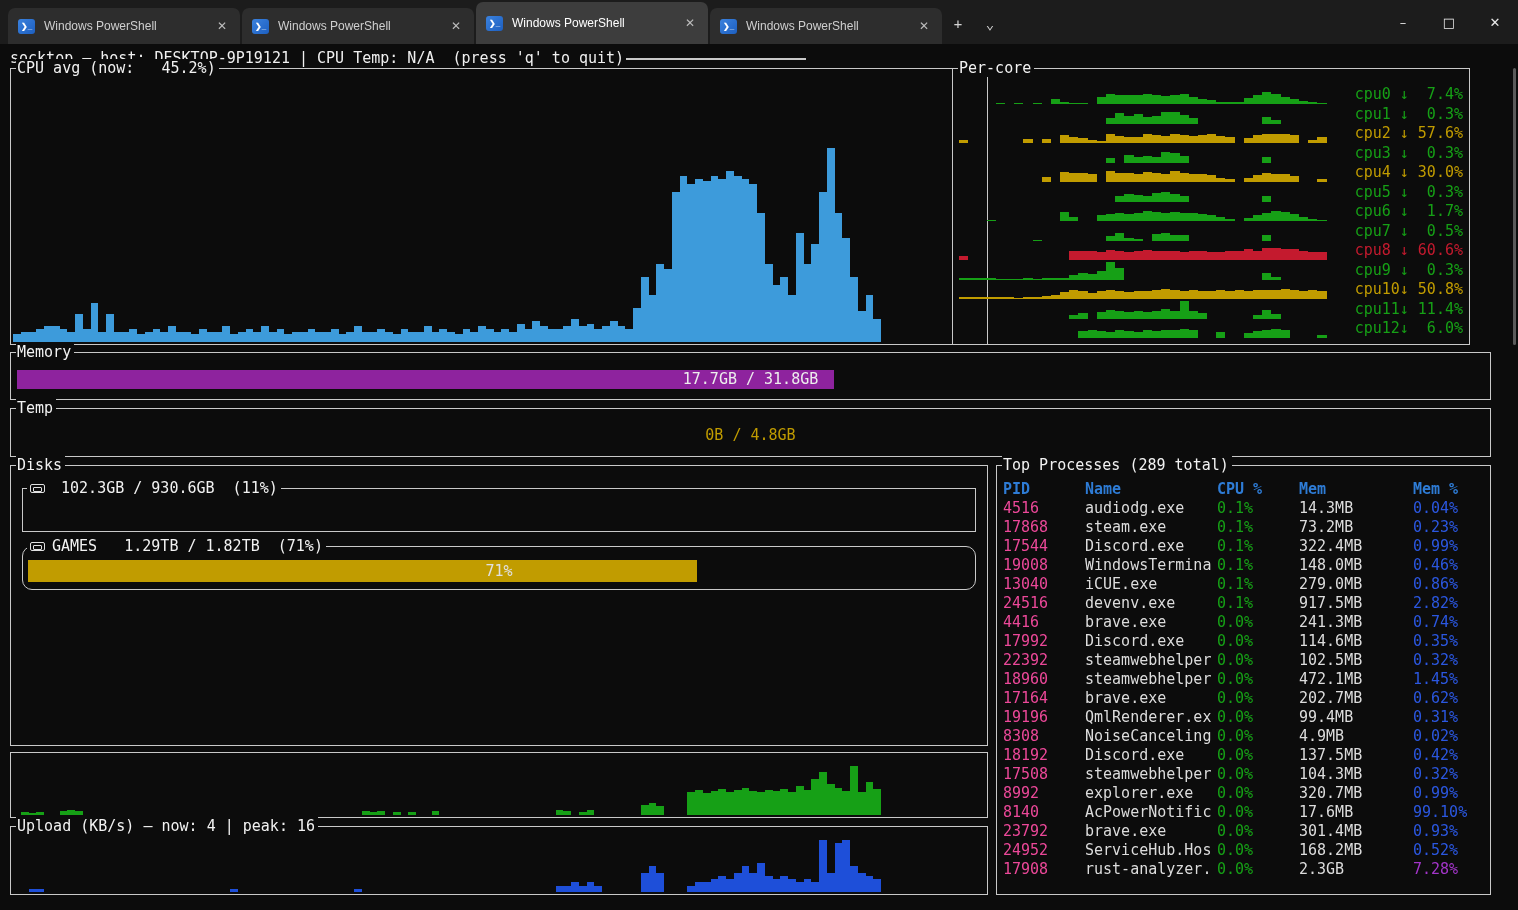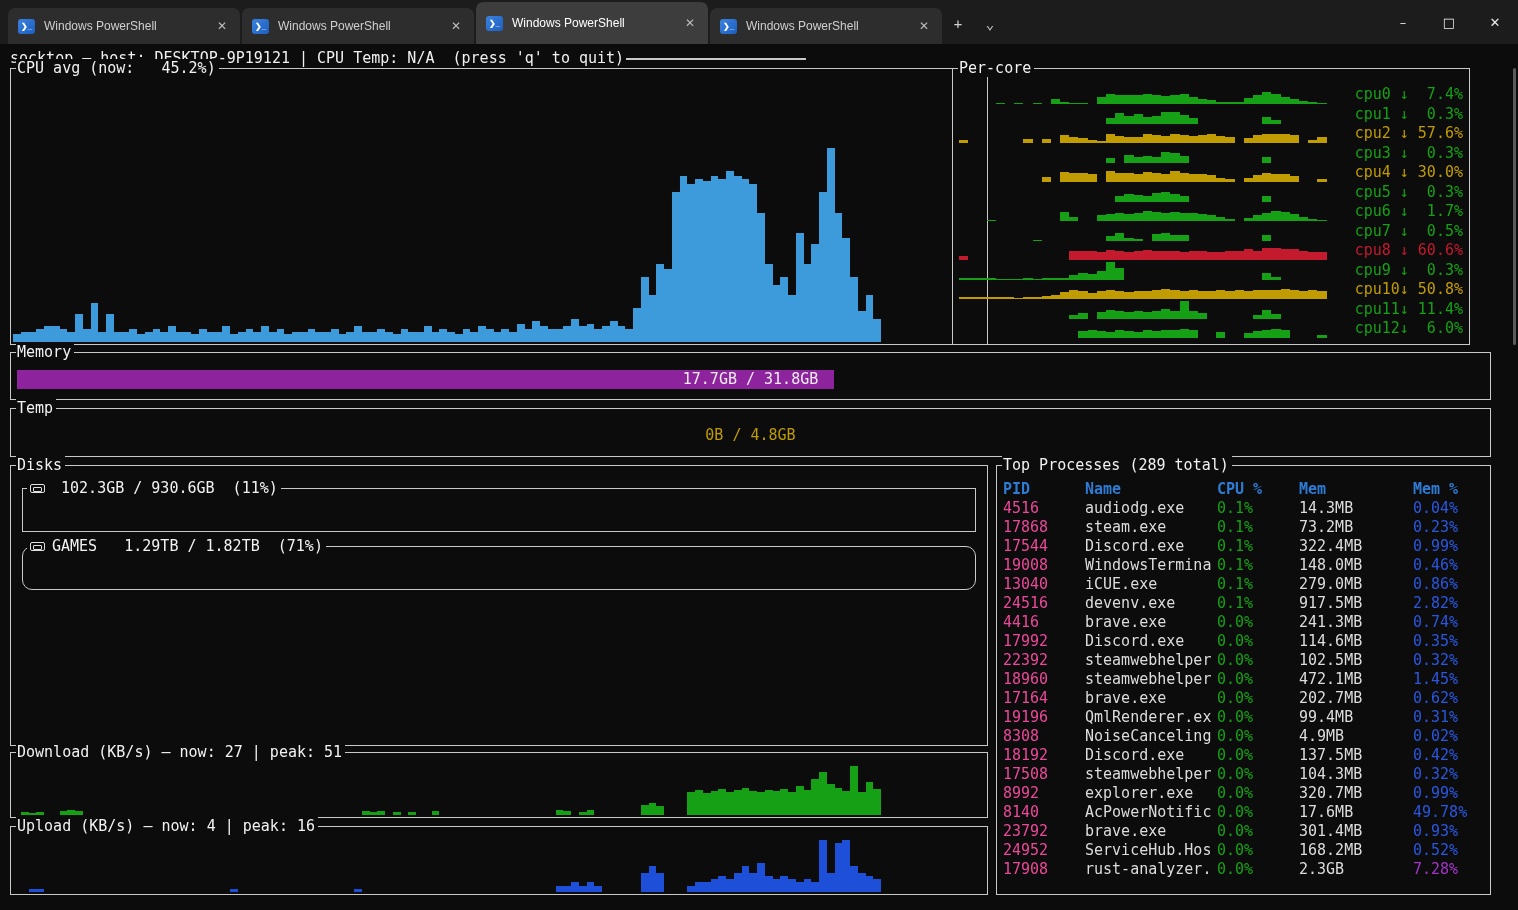--- a/index.html
+++ b/index.html
@@ -844,20 +844,24 @@
         <span class="drive-icon"></span>
         <span> 102.3GB / 930.6GB  (11%)</span>
       </span>
     </div>
 
     <div class="disk-box" style="top:80px;border-radius:10px;">
       <span class="disk-title">
         <span class="drive-icon"></span>
         <span>GAMES   1.29TB / 1.82TB  (71%)</span>
       </span>
+      <div class="disk-gauge">
+        <div class="fill" style="width: 71%; background: rgb(193, 156, 0);"></div>
+        <span class="glabel" style="color: rgb(224, 224, 224);">71%</span>
+      </div>
     </div>
   </div>
 
   <div class="panel" style="left:996px; top:421px; width:495px; height:430px;">
     <span class="panel-title">Top Processes (289 total)</span>
     <div class="proc-grid" id="proc-grid">
         <span class="col-head">PID</span>
         <span class="col-head">Name</span>
         <span class="col-head">CPU %</span>
         <span class="col-head">Mem</span>
@@ -939,41 +943,40 @@
         <span class="c-memp" style="color: rgb(43, 87, 224);">0.32%</span>
         <span class="c-pid">8992</span>
         <span class="c-name">explorer.exe</span>
         <span class="c-cpu">0.0%</span>
         <span class="c-mem">320.7MB</span>
         <span class="c-memp" style="color: rgb(43, 87, 224);">0.99%</span>
         <span class="c-pid">8140</span>
         <span class="c-name">AcPowerNotific</span>
         <span class="c-cpu">0.0%</span>
         <span class="c-mem">17.6MB</span>
-        <span class="c-memp" style="color: rgb(43, 87, 224);">49.78%</span>
+        <span class="c-memp" style="color: rgb(43, 87, 224);">99.10%</span>
         <span class="c-pid">23792</span>
         <span class="c-name">brave.exe</span>
         <span class="c-cpu">0.0%</span>
         <span class="c-mem">301.4MB</span>
         <span class="c-memp" style="color: rgb(43, 87, 224);">0.93%</span>
         <span class="c-pid">24952</span>
         <span class="c-name">ServiceHub.Hos</span>
         <span class="c-cpu">0.0%</span>
         <span class="c-mem">168.2MB</span>
         <span class="c-memp" style="color: rgb(43, 87, 224);">0.52%</span>
         <span class="c-pid">17908</span>
         <span class="c-name">rust-analyzer.</span>
         <span class="c-cpu">0.0%</span>
         <span class="c-mem">2.3GB</span>
         <span class="c-memp" style="color: rgb(163, 53, 201);">7.28%</span>
       </div>
   </div>
 
   <div class="panel" style="left:10px; top:708px; width:978px; height:66px;">
-    <span class="panel-title">Download (KB/s) — now: 27 | peak: 51</span>
     <div class="net-bars" id="dl-bars">
         <div class="bar" style="height: 0%; background: rgb(22, 160, 22);"></div>
         <div class="bar" style="height: 5.88235%; background: rgb(22, 160, 22);"></div>
         <div class="bar" style="height: 3.92157%; background: rgb(22, 160, 22);"></div>
         <div class="bar" style="height: 5.88235%; background: rgb(22, 160, 22);"></div>
         <div class="bar" style="height: 0%; background: rgb(22, 160, 22);"></div>
         <div class="bar" style="height: 0%; background: rgb(22, 160, 22);"></div>
         <div class="bar" style="height: 7.84314%; background: rgb(22, 160, 22);"></div>
         <div class="bar" style="height: 9.80392%; background: rgb(22, 160, 22);"></div>
         <div class="bar" style="height: 7.84314%; background: rgb(22, 160, 22);"></div>

